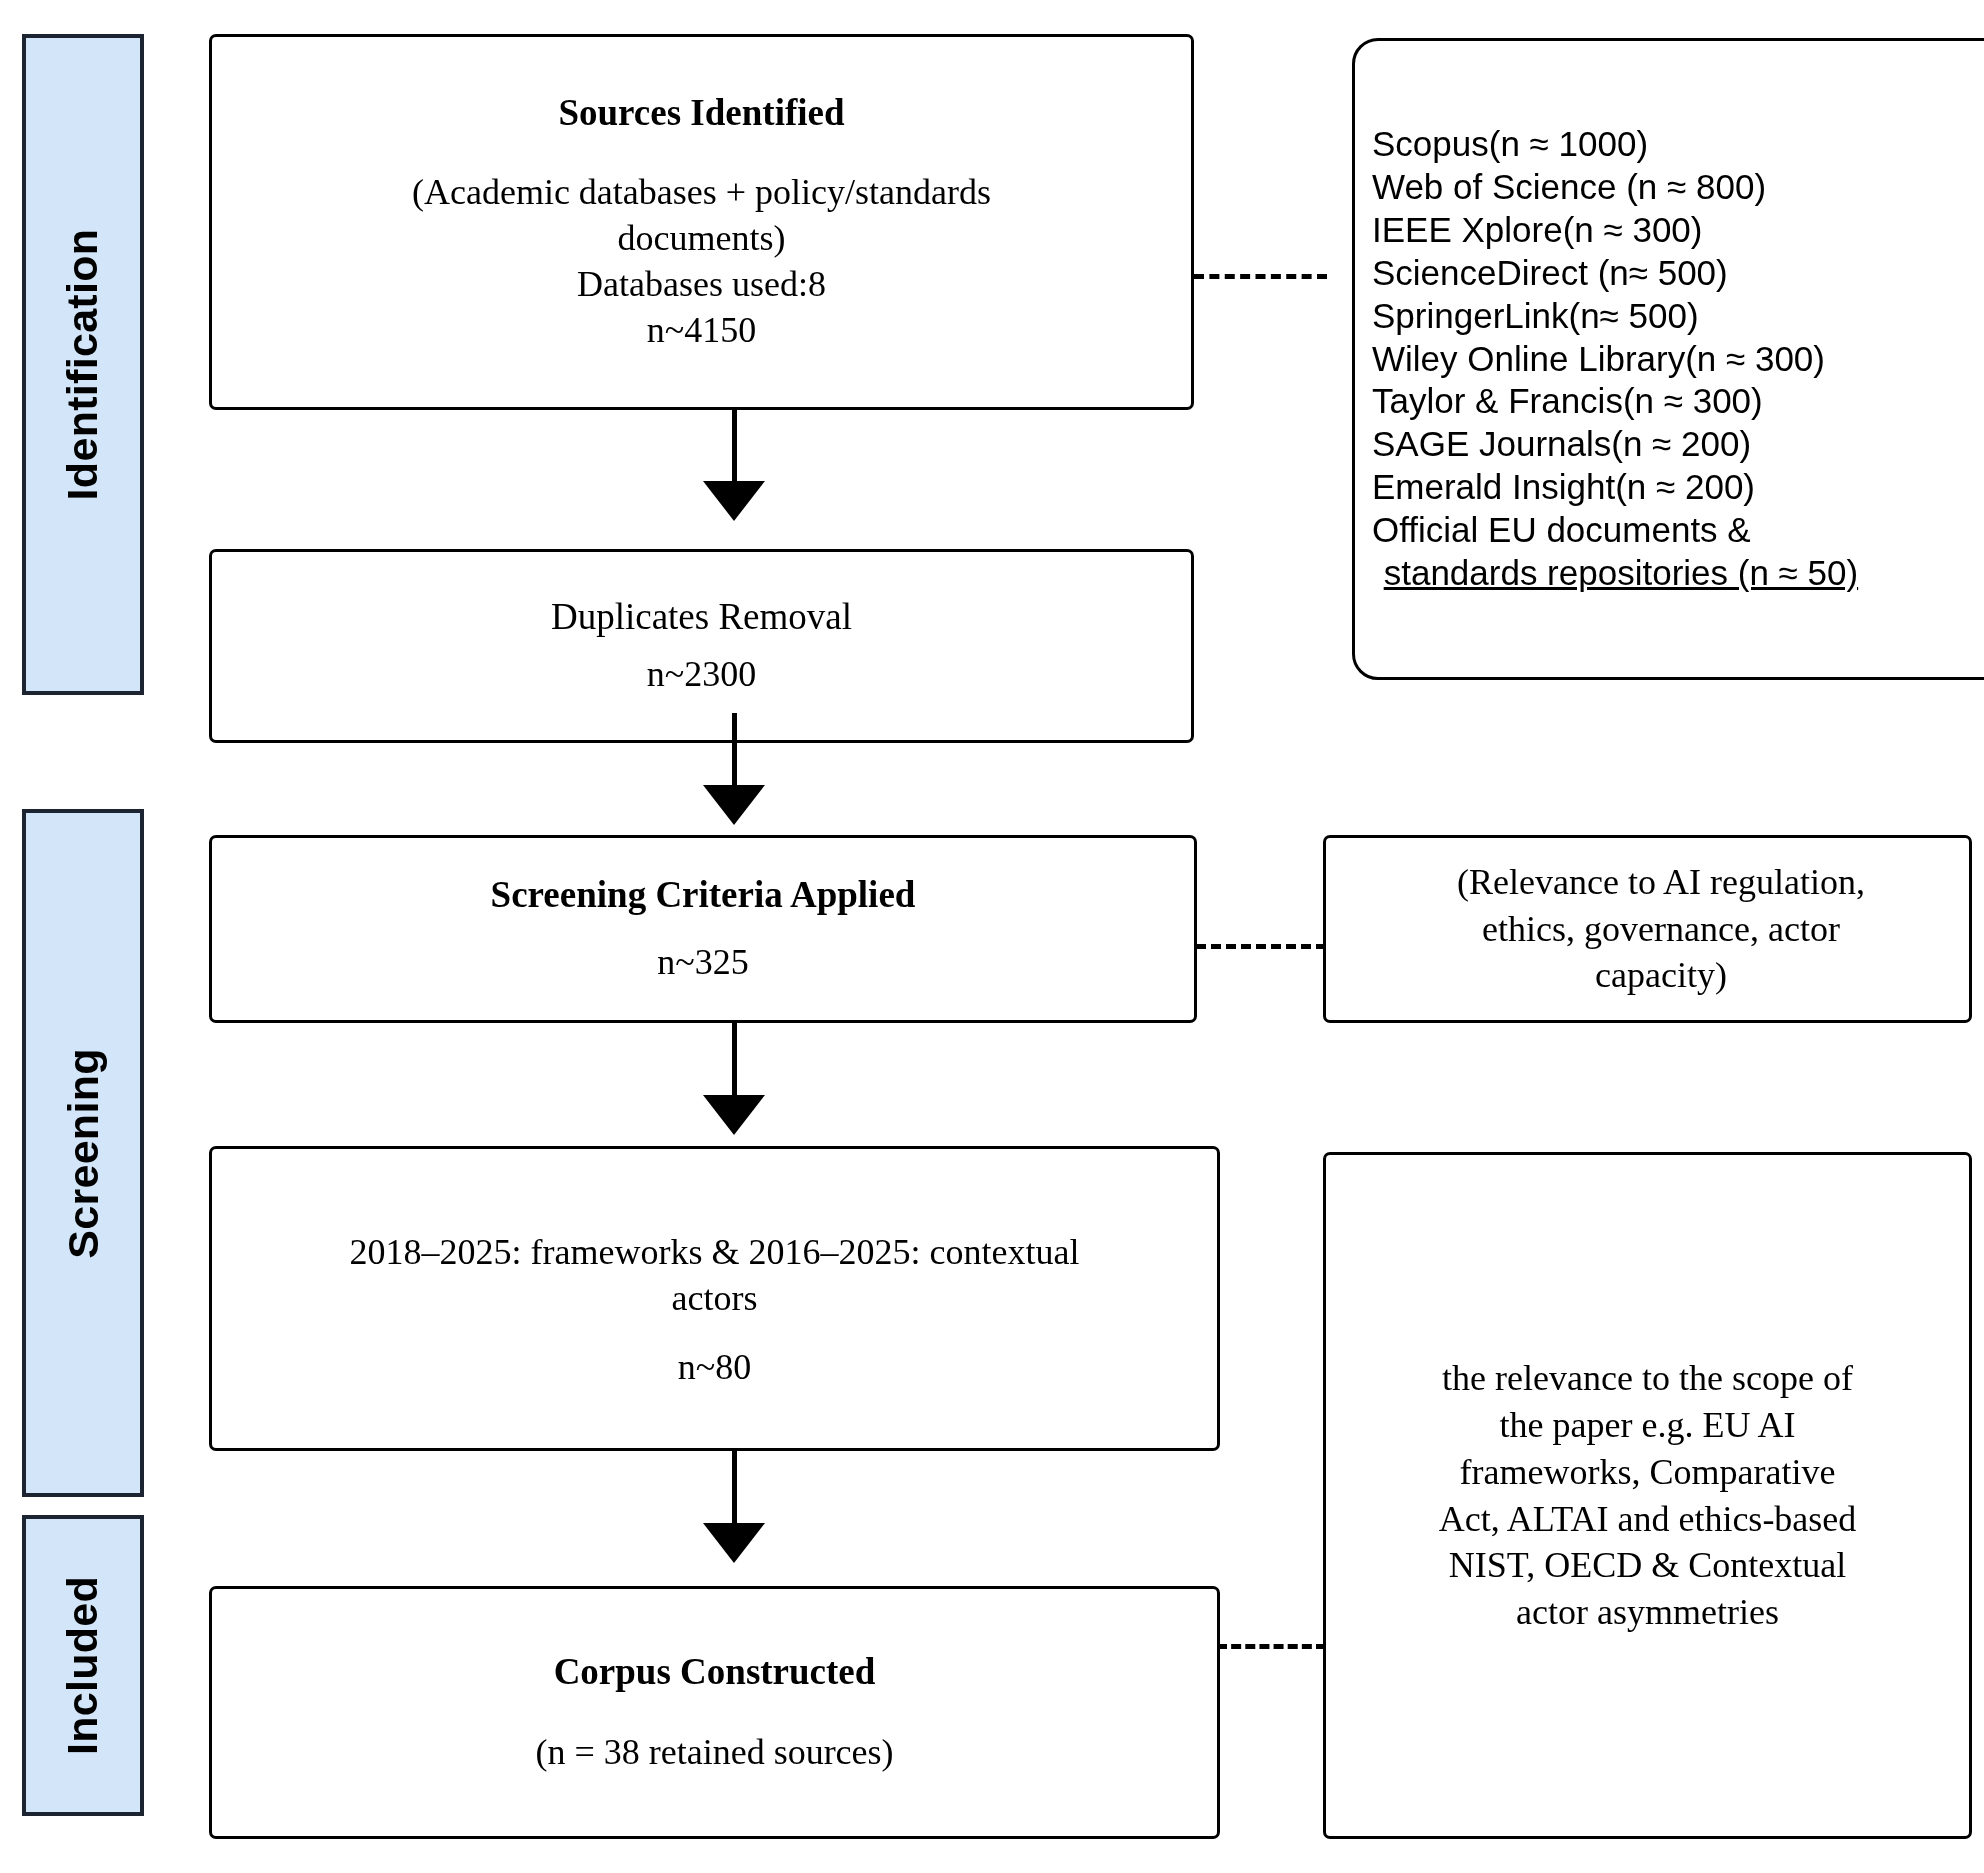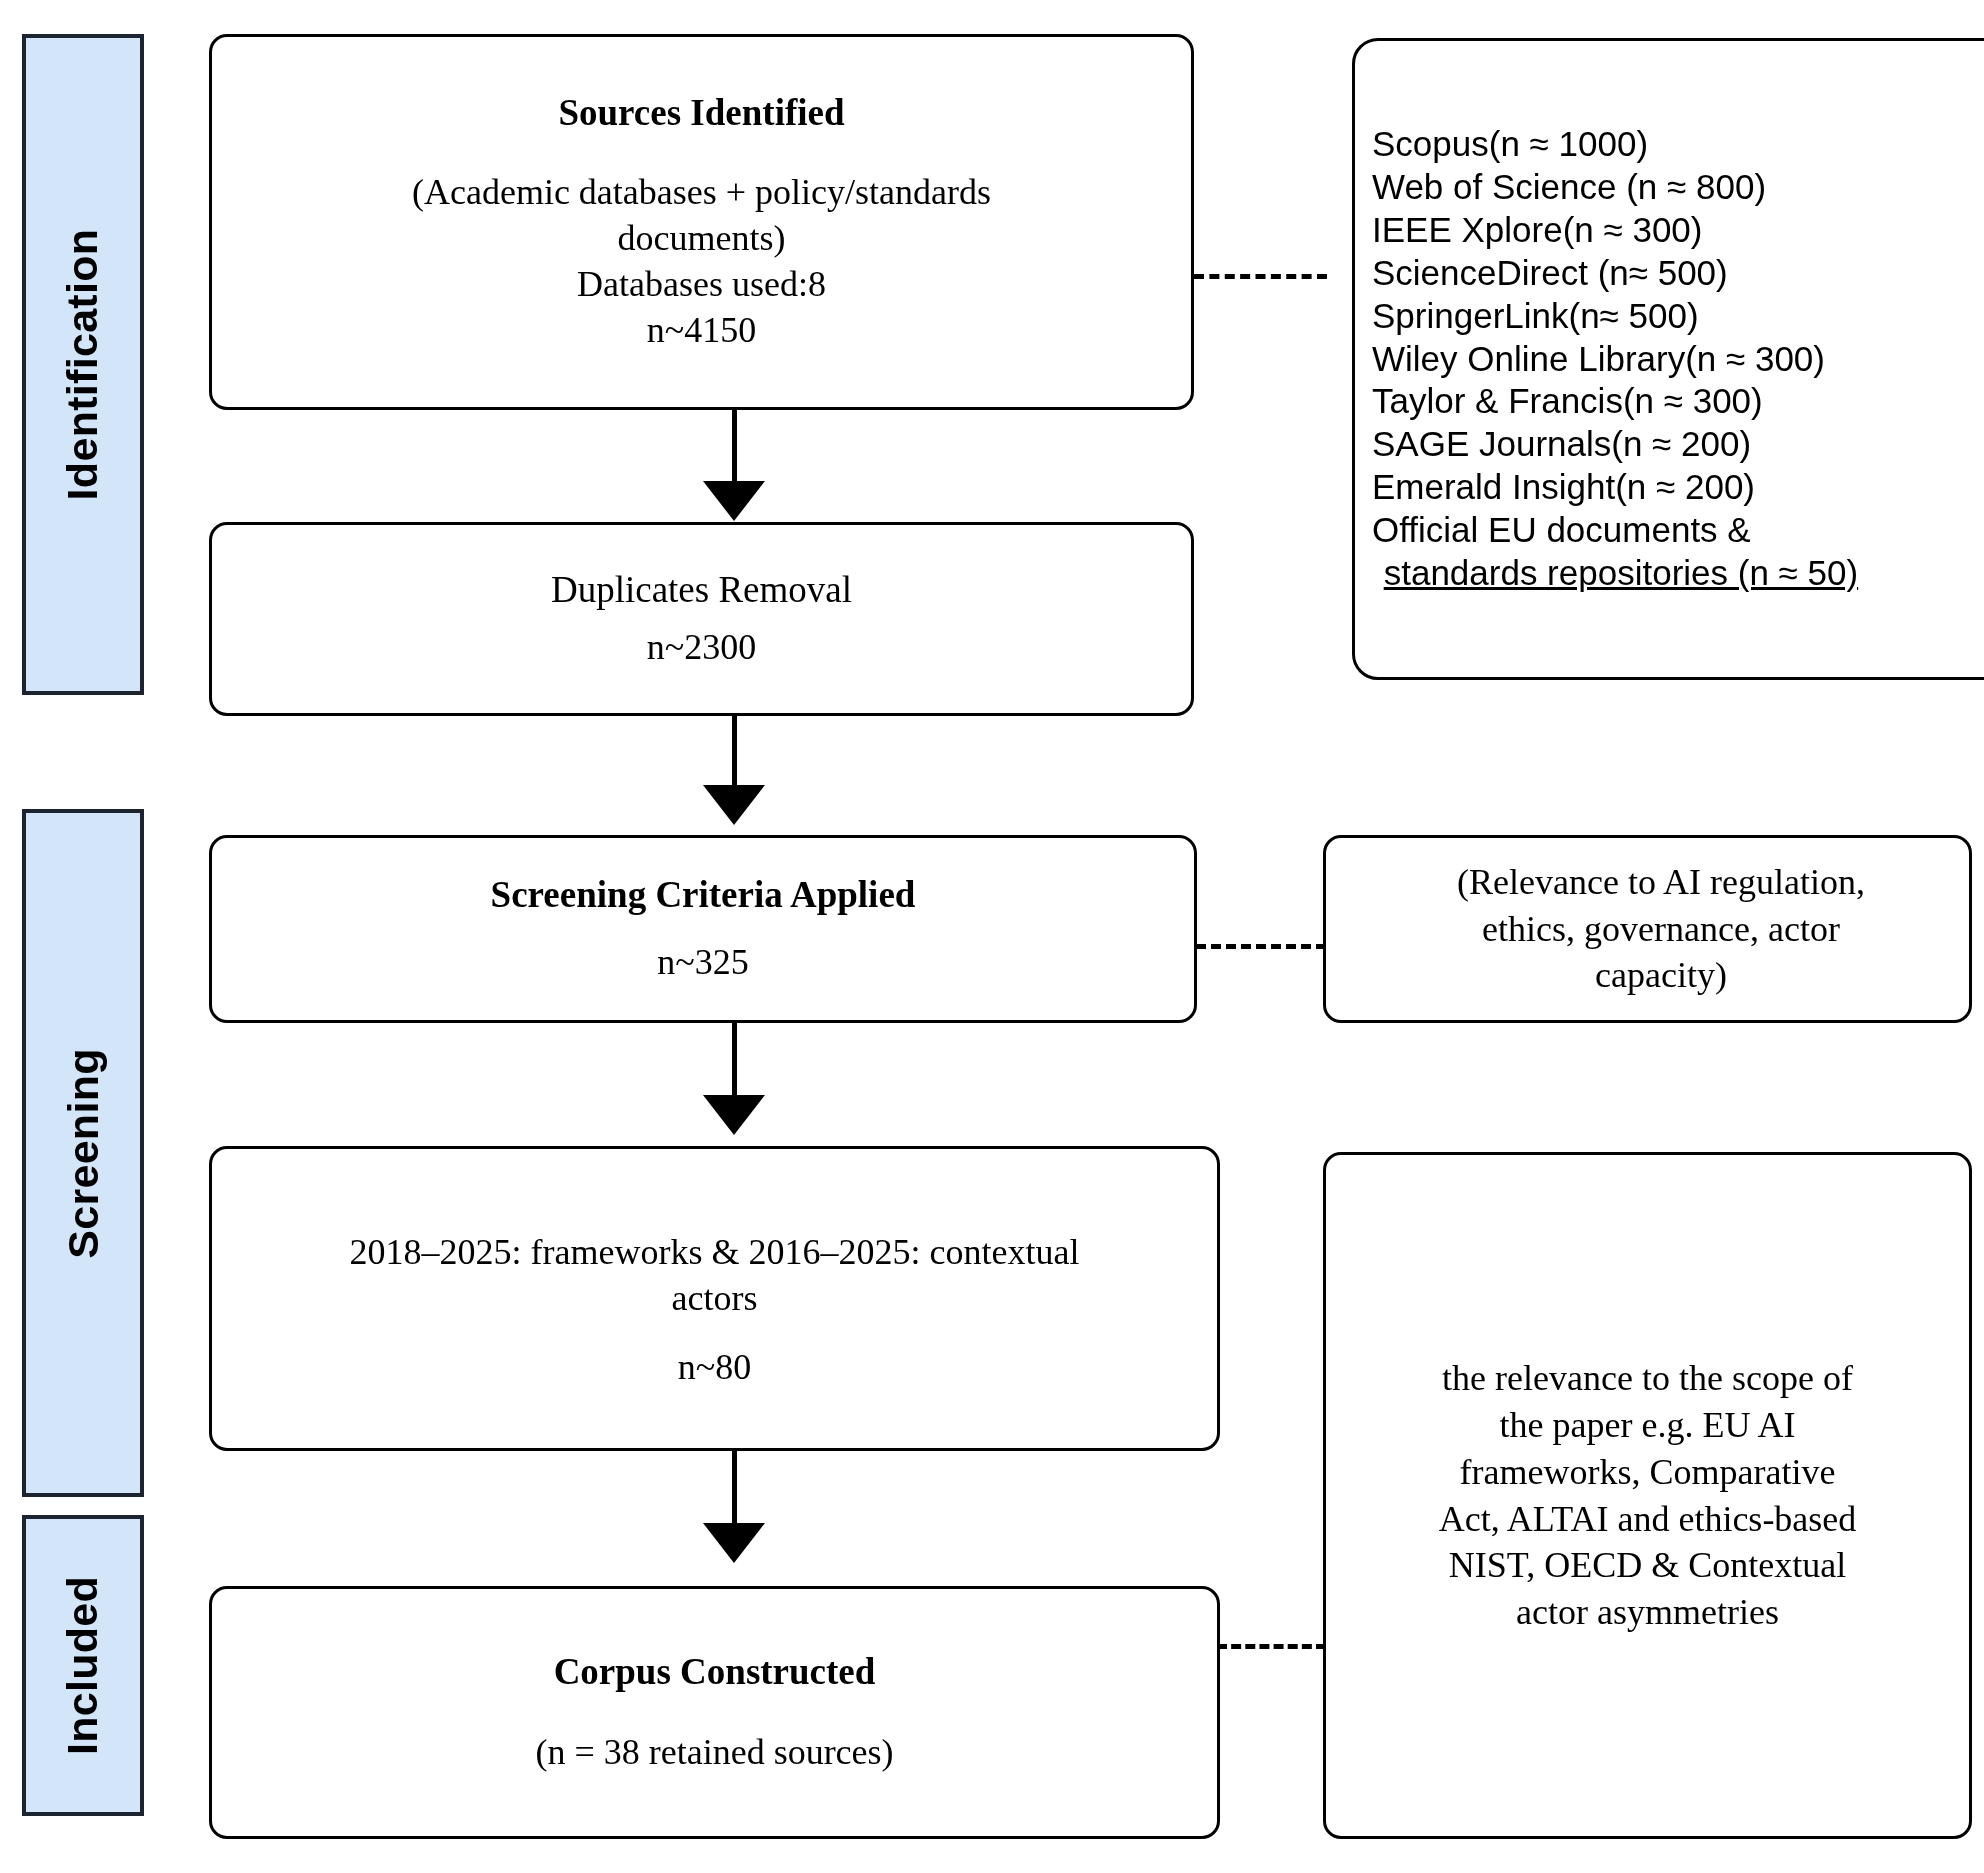--- a/index.html
+++ b/index.html
@@ -35,21 +35,21 @@
     letter-spacing: 0.3px;
     color: #000000;
   }
 
   
   .node {
     position: absolute;
     box-sizing: border-box;
     background: #ffffff;
     border: 3.9px solid #000000;
-    border-radius: 18px;
+    border-radius: 7px;
     display: flex;
     flex-direction: column;
     align-items: center;
     justify-content: center;
     text-align: center;
     padding: 9px 17px;
   }
   .node .title {
     font-weight: bold;
     font-size: 37px;
@@ -127,21 +127,21 @@
     <div class="body">Databases used:8</div>
     <div class="body">n~4150</div>
   </div>
 
   <div class="vline" style="left:732px; top:410px; height:91px;"></div>
   <div class="arrowhead" style="left:703px; top:481px;
               border-left:31px solid transparent;
               border-right:31px solid transparent;
               border-top:40px solid #000;"></div>
 
-  <div class="node" style="left:209px; top:522px; width:985px; height:194px;">
+  <div class="node" style="left:209px; top:549px; width:985px; height:194px;">
     <div class="title" style="font-weight:normal;">Duplicates Removal</div>
     <div class="gap-sm"></div>
     <div class="body">n~2300</div>
   </div>
 
   <div class="vline" style="left:732px; top:713px; height:91px;"></div>
   <div class="arrowhead" style="left:703px; top:785px;
               border-left:31px solid transparent;
               border-right:31px solid transparent;
               border-top:40px solid #000;"></div>

